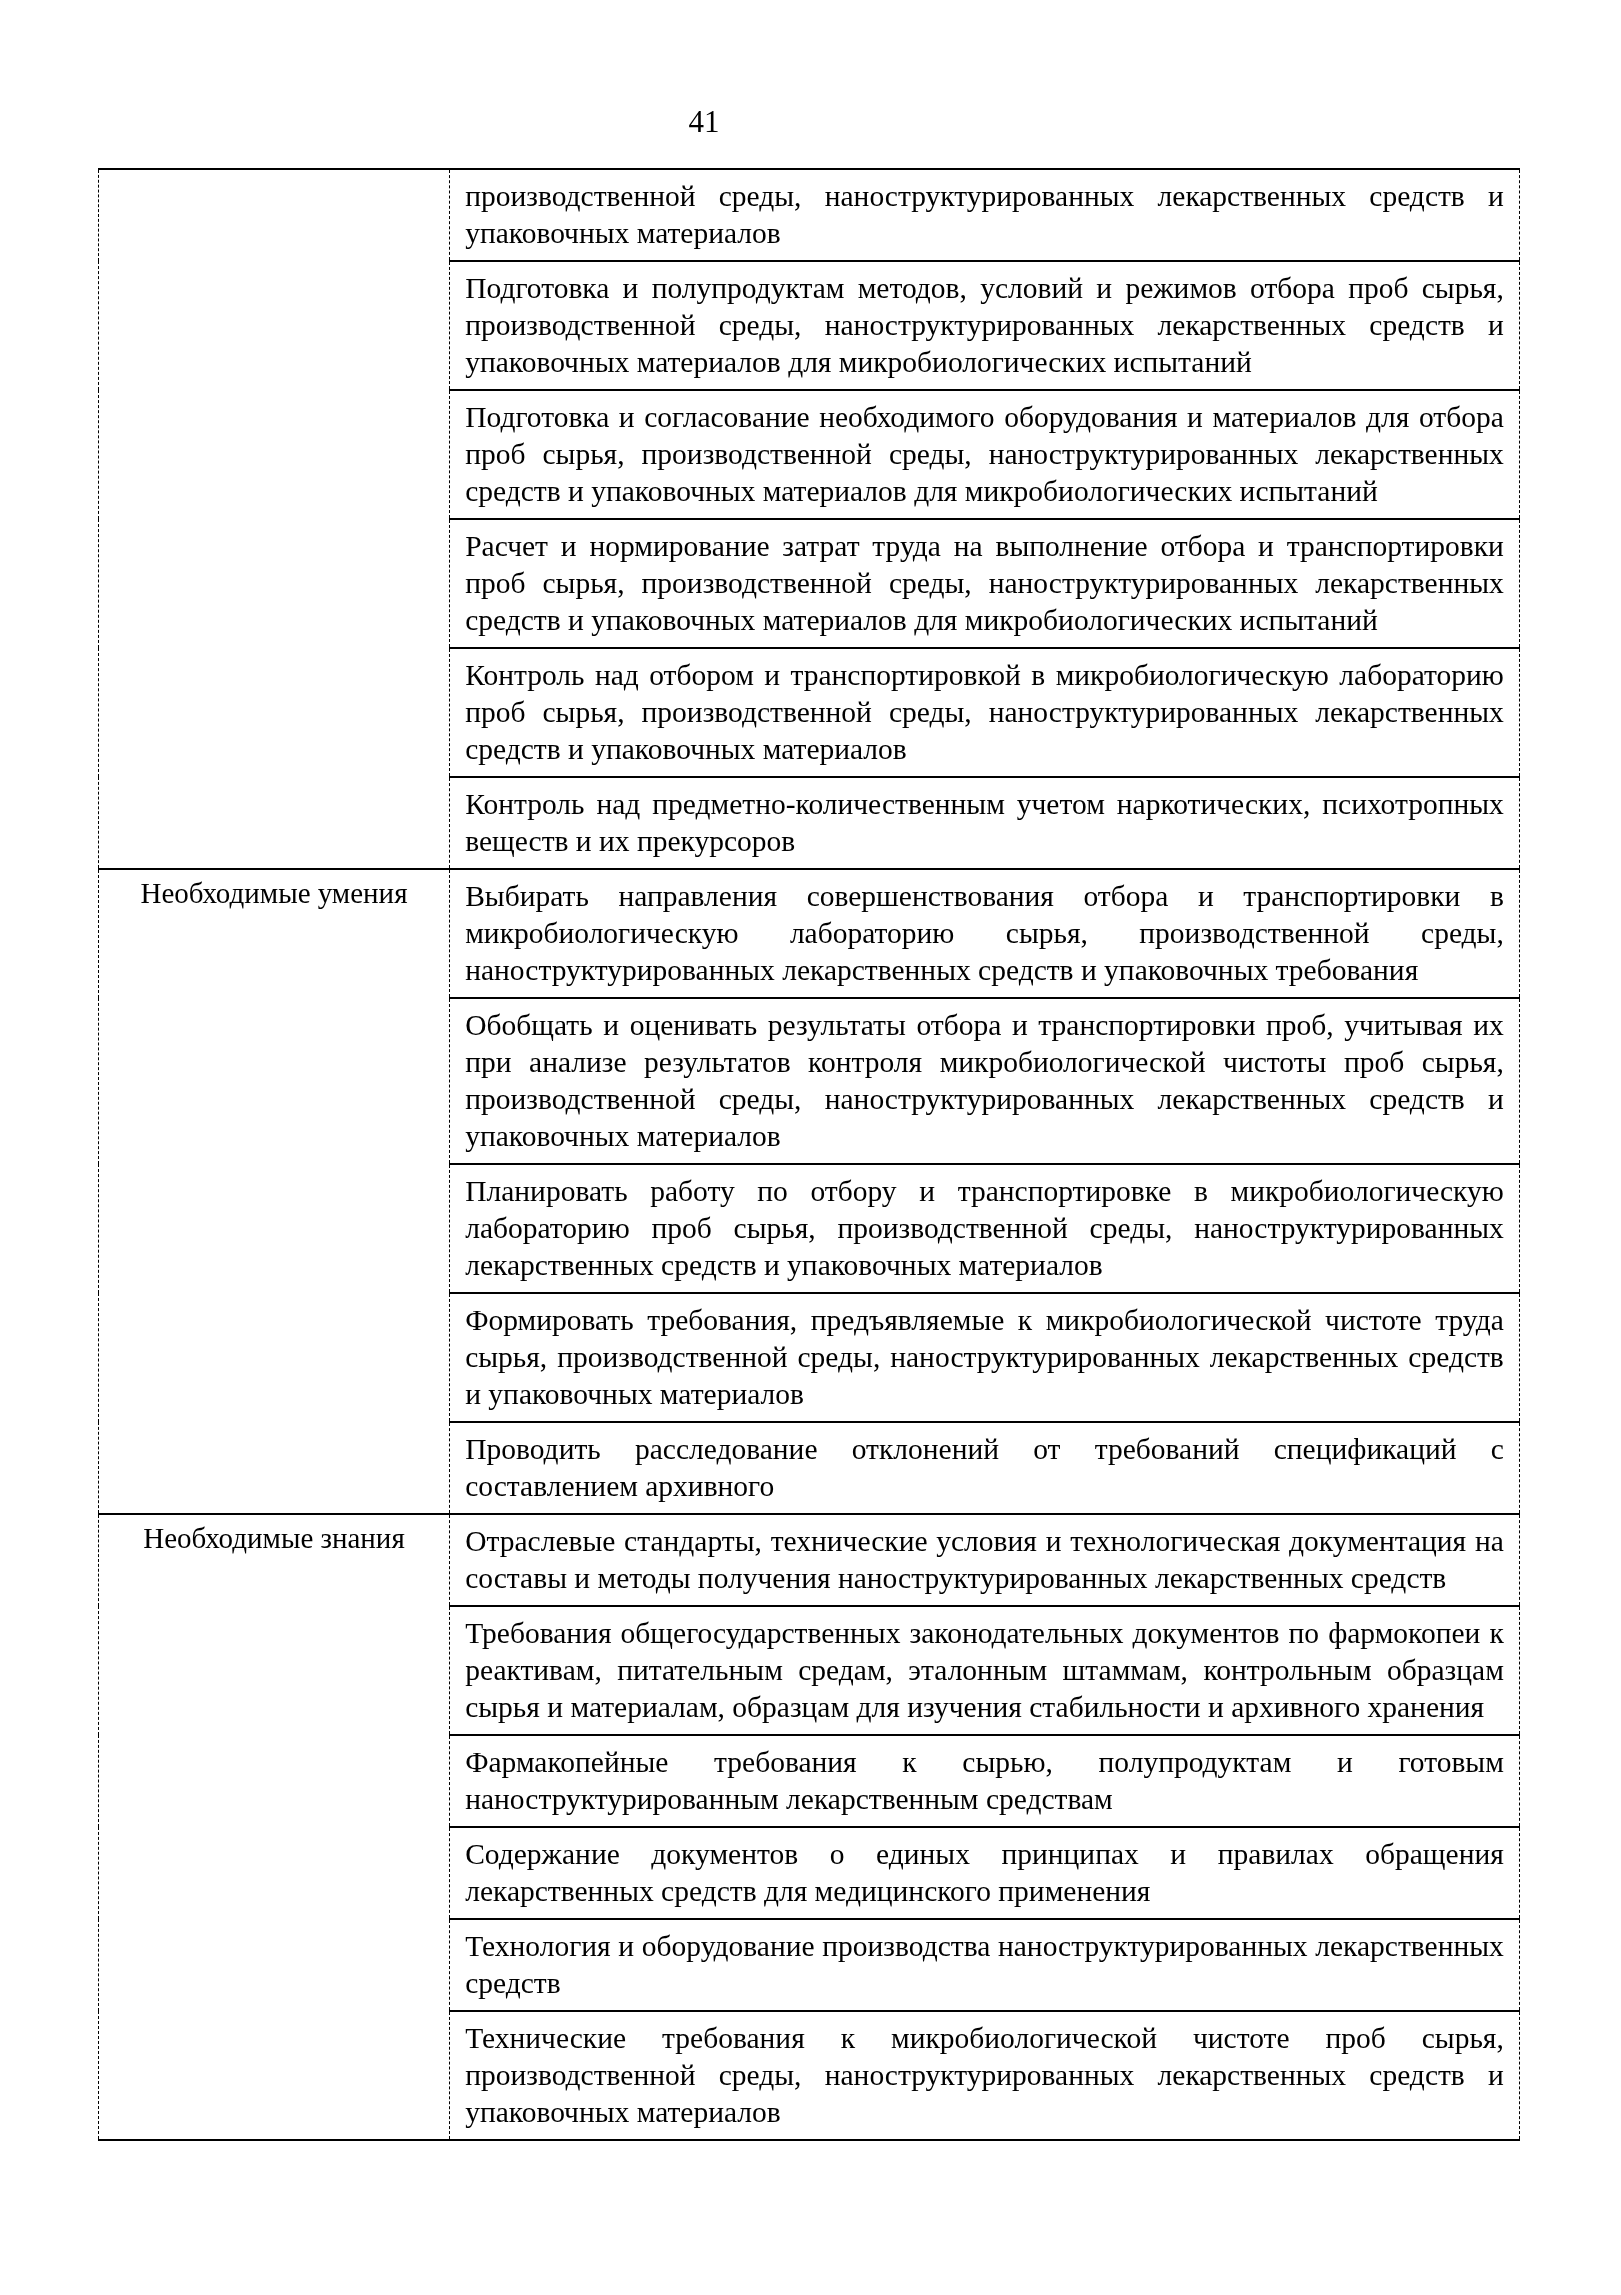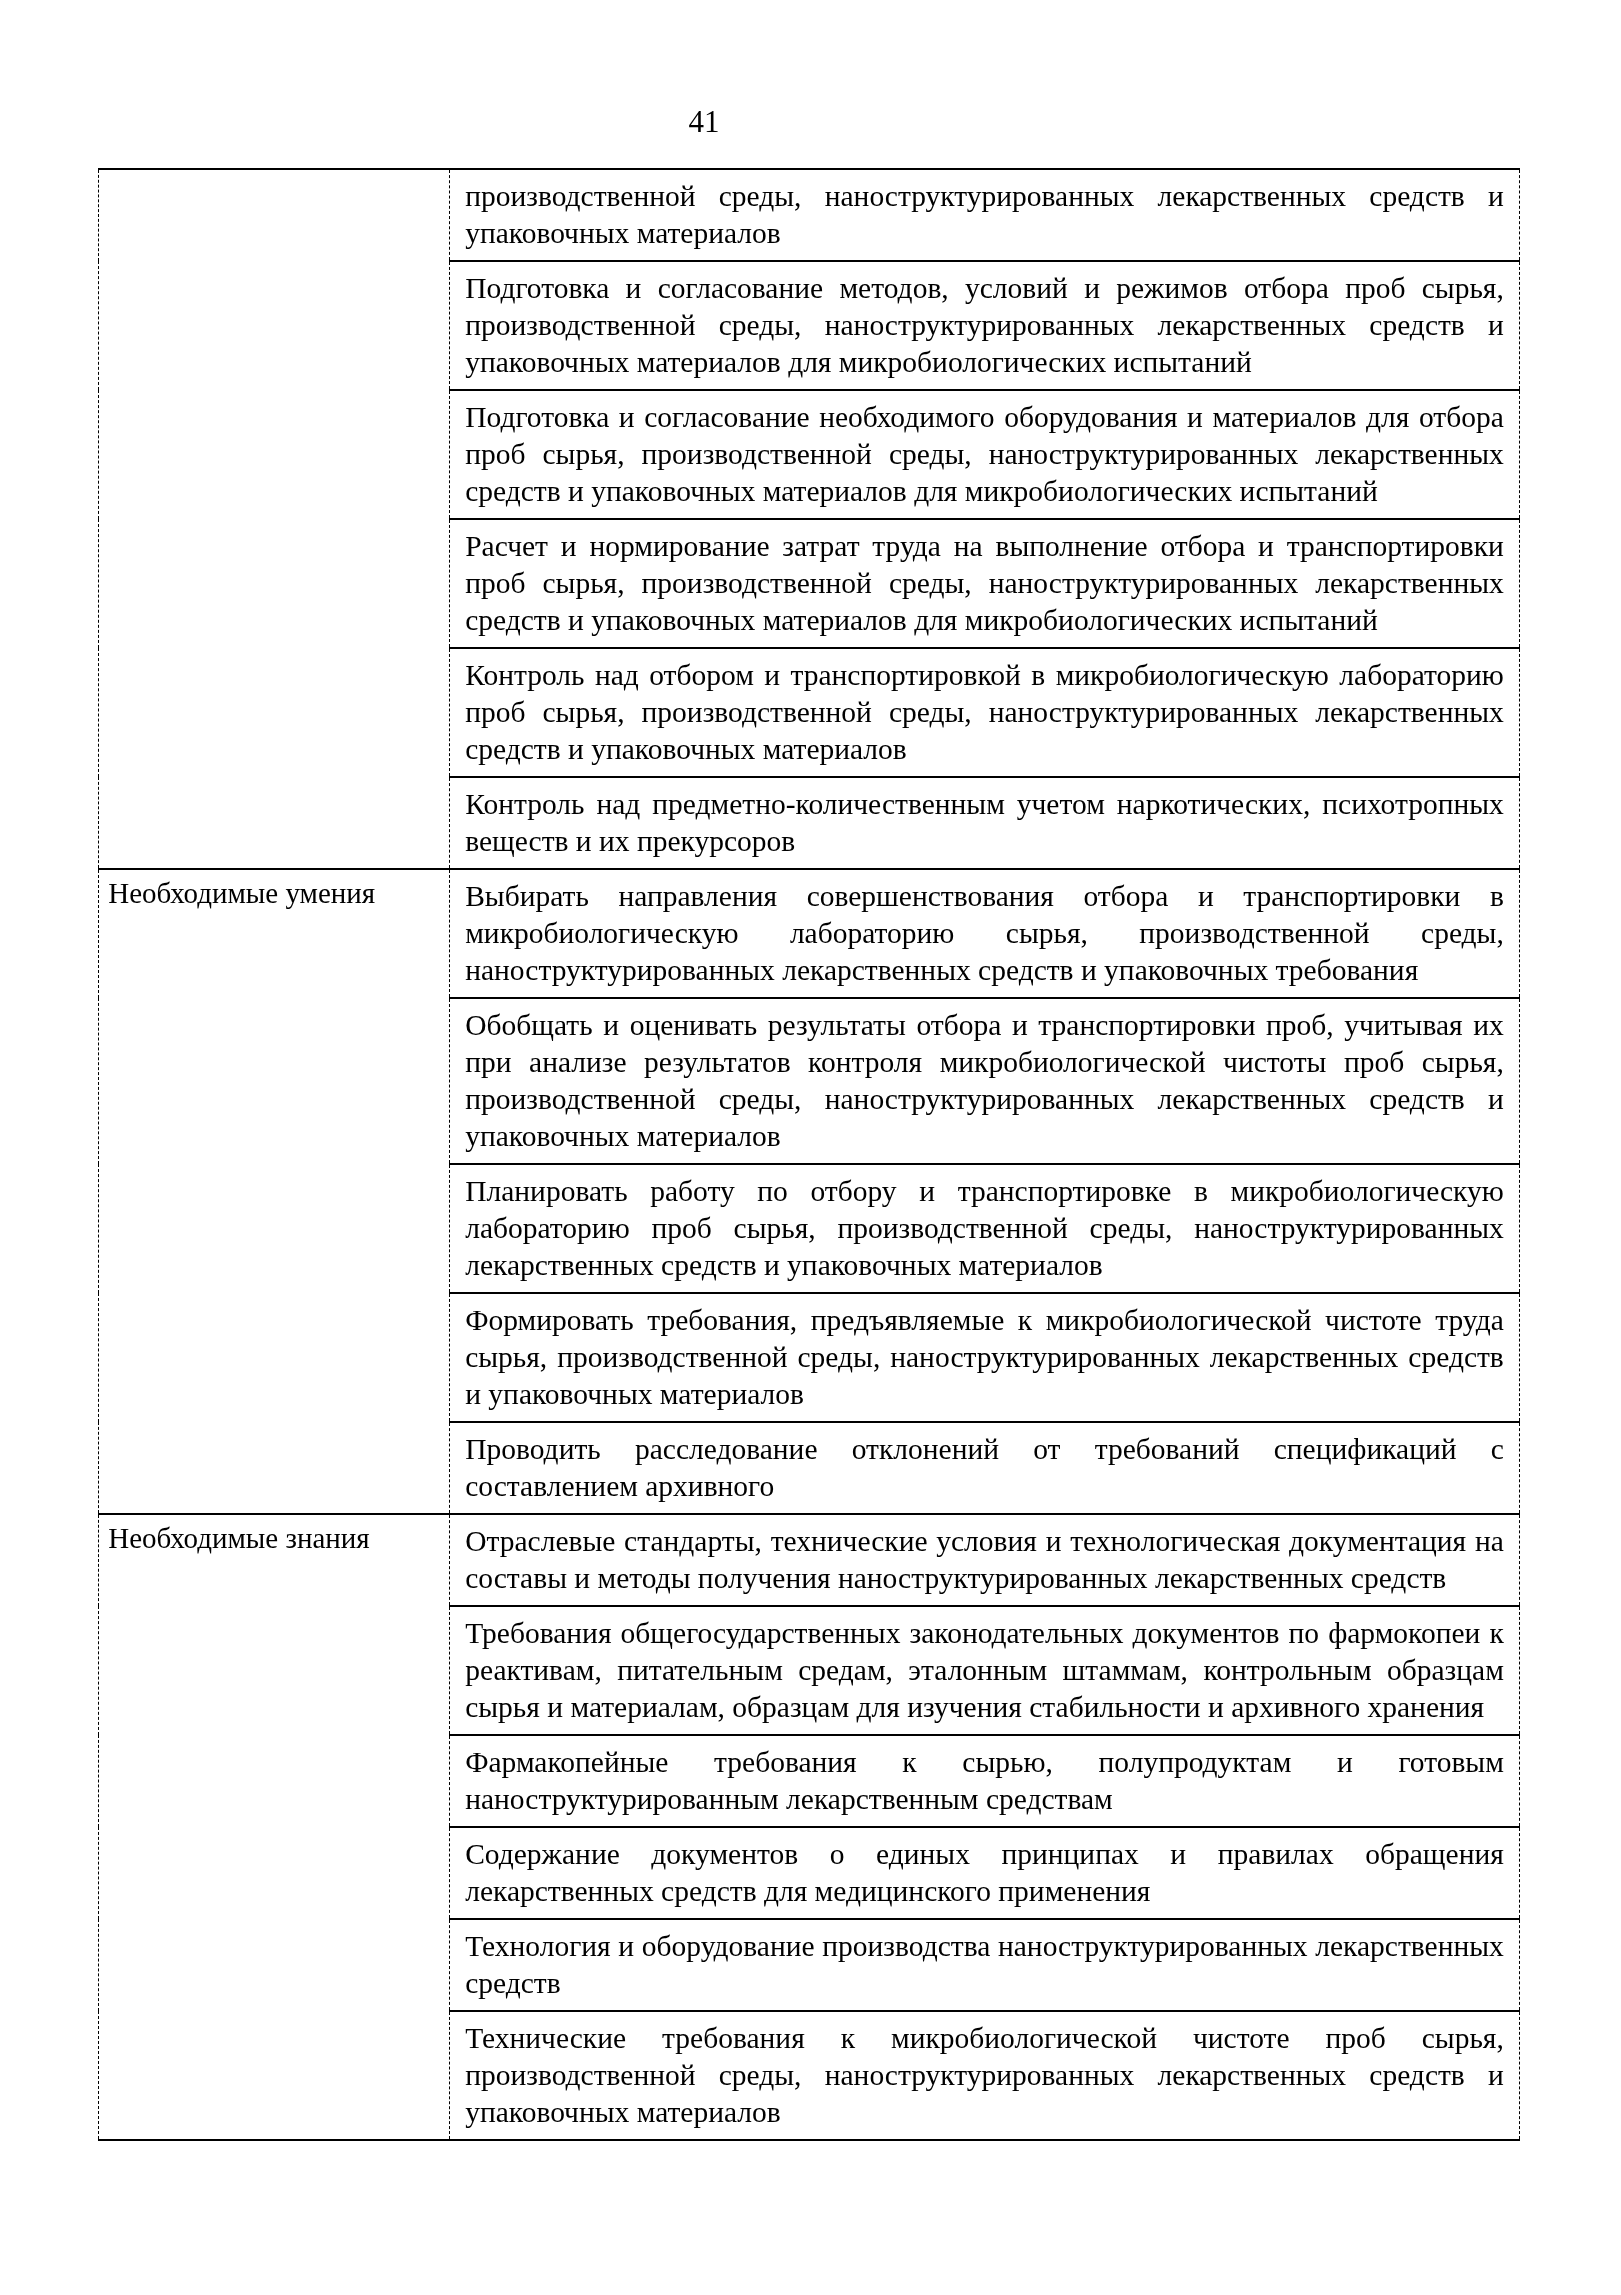--- a/index.html
+++ b/index.html
@@ -55,21 +55,21 @@
     font-size: 29px;
     padding-top: 5.2px;
   }
   td.content-cell p {
     margin: 6px;
     text-align: justify;
     text-align-last: left;
   }
   td.label-cell p {
     margin: 0;
-    text-align: left;
+    text-align: center;
   }
 </style>
 </head>
 <body>
 
 <div class="page">
 
   <div class="page-number">41</div>
 
   <table class="req-table">
@@ -82,21 +82,21 @@
       <tr>
         <td class="label-cell" rowspan="6">
           <p></p>
         </td>
         <td class="content-cell">
           <p>производственной среды, наноструктурированных лекарственных средств и упаковочных материалов</p>
         </td>
       </tr>
       <tr>
         <td class="content-cell">
-          <p>Подготовка и согласование методов, условий и режимов отбора проб сырья, производственной среды, наноструктурированных лекарственных средств и упаковочных материалов для микробиологических испытаний</p>
+          <p>Подготовка и полупродуктам методов, условий и режимов отбора проб сырья, производственной среды, наноструктурированных лекарственных средств и упаковочных материалов для микробиологических испытаний</p>
         </td>
       </tr>
       <tr>
         <td class="content-cell">
           <p>Подготовка и согласование необходимого оборудования и материалов для отбора проб сырья, производственной среды, наноструктурированных лекарственных средств и упаковочных материалов для микробиологических испытаний</p>
         </td>
       </tr>
       <tr>
         <td class="content-cell">
           <p>Расчет и нормирование затрат труда на выполнение отбора и транспортировки проб сырья, производственной среды, наноструктурированных лекарственных средств и упаковочных материалов для микробиологических испытаний</p>

